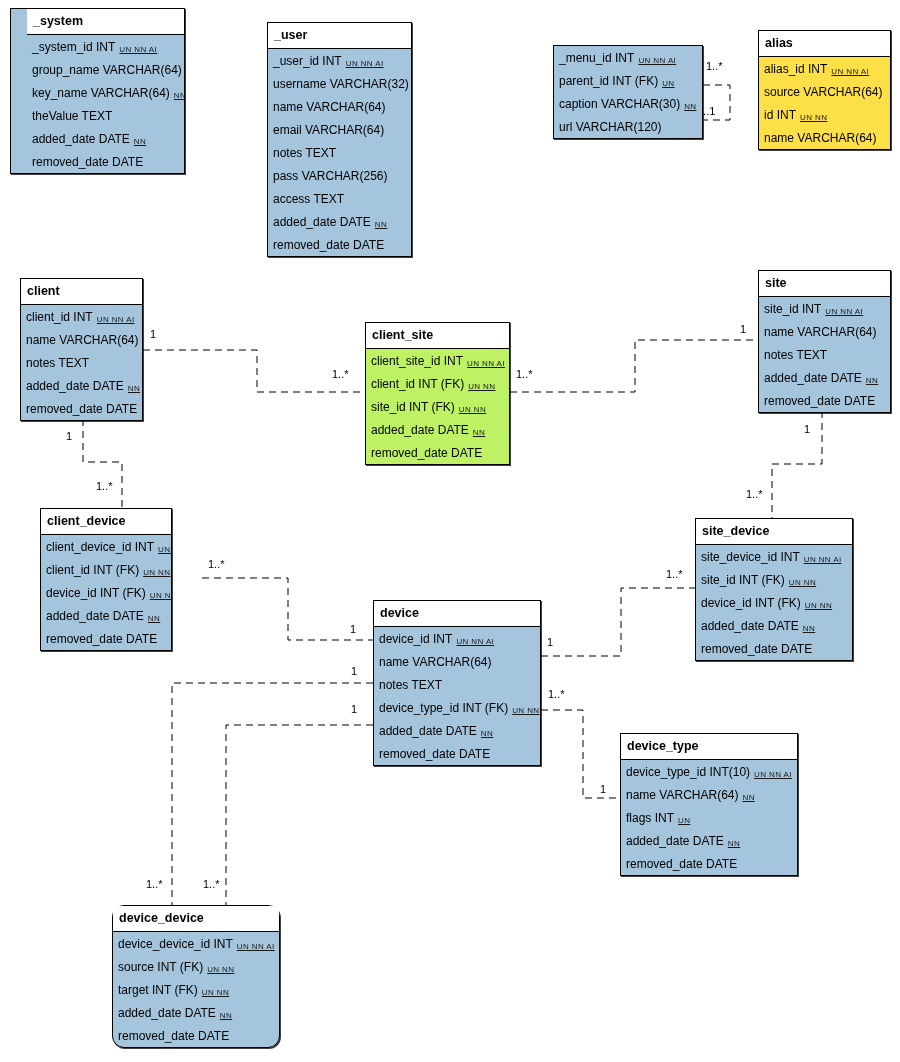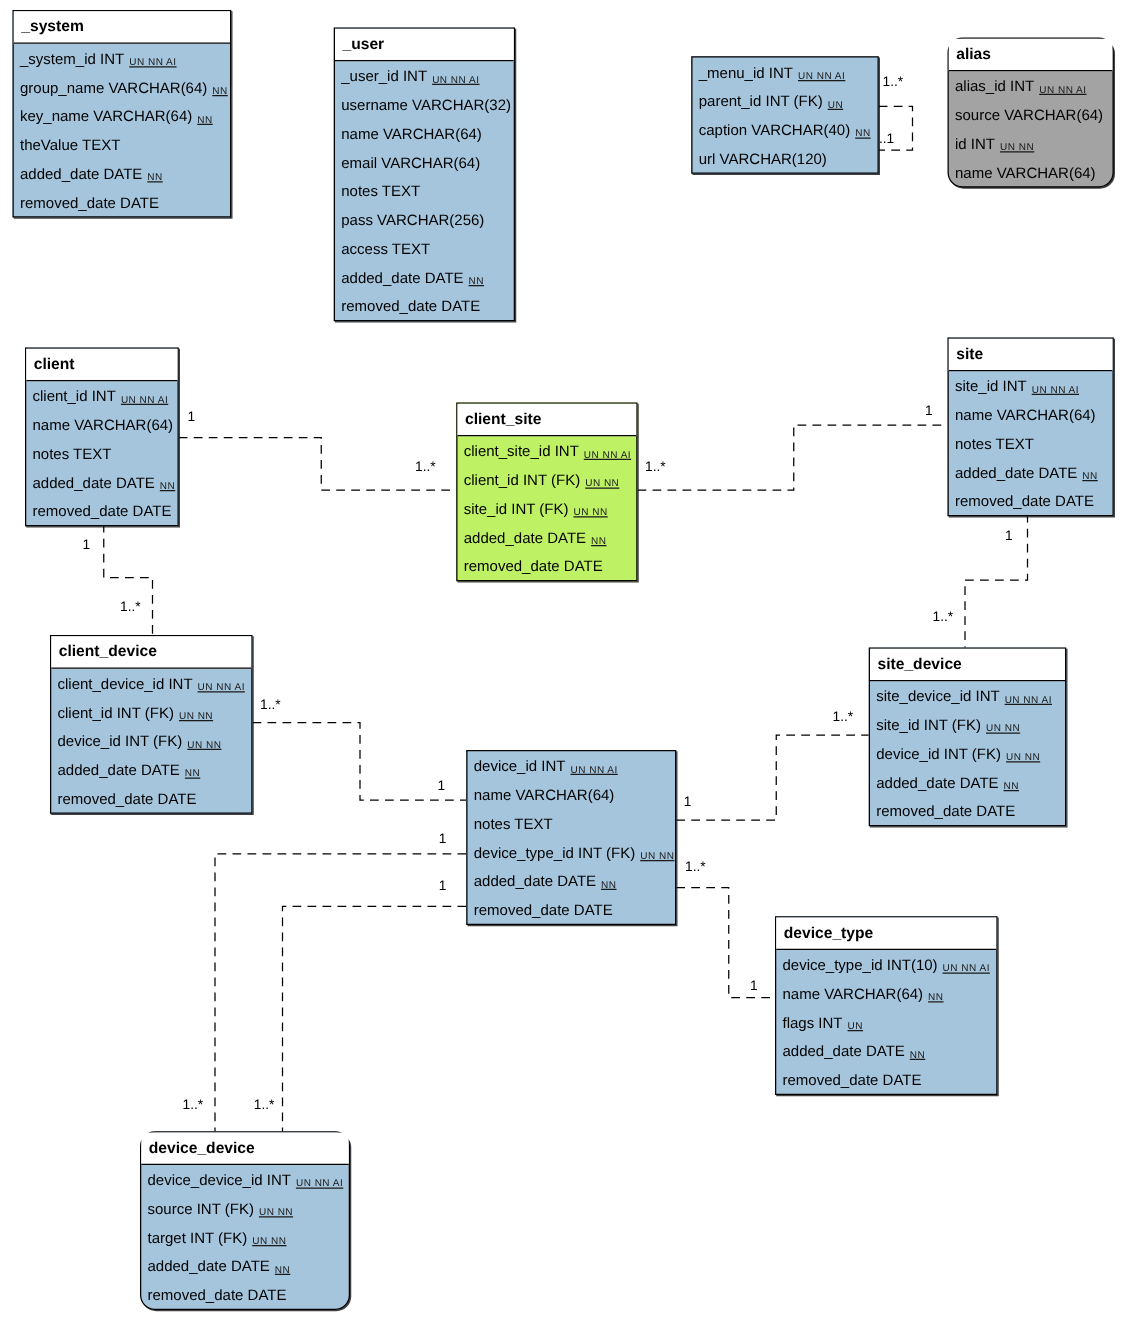--- a/index.html
+++ b/index.html
@@ -60,21 +60,21 @@
     <div class="card-label" style="left: 547px; top: 636px;">1</div>
     <div class="card-label" style="left: 666px; top: 568px;">1..*</div>
     <div class="card-label" style="left: 548px; top: 688px;">1..*</div>
     <div class="card-label" style="left: 600px; top: 783px;">1</div>
     <div class="card-label" style="left: 351px; top: 665px;">1</div>
     <div class="card-label" style="left: 146px; top: 878px;">1..*</div>
     <div class="card-label" style="left: 351px; top: 703px;">1</div>
     <div class="card-label" style="left: 203px; top: 878px;">1..*</div>
     <div class="card-label" style="left: 706px; top: 60px;">1..*</div>
     <div class="card-label" style="left: 697px; top: 105px;">0..1</div>
-    <div class="table" style="left: 10px; top: 8px; width: 175px; background: rgb(165, 197, 221);">
+    <div class="table" style="left: 10px; top: 8px; width: 175px; background: rgb(165, 197, 221); padding-left: 16px;">
       <div class="thead">_system</div>
       <div class="trow">
         <span>_system_id INT</span>
         <span class="flags">UN NN AI</span>
       </div>
       <div class="trow">
         <span>group_name VARCHAR(64)</span>
         <span class="flags">NN</span>
       </div>
       <div class="trow">
@@ -127,28 +127,28 @@
     <div class="table" style="left: 553px; top: 45px; width: 150px; background: rgb(165, 197, 221);">
       <div class="trow">
         <span>_menu_id INT</span>
         <span class="flags">UN NN AI</span>
       </div>
       <div class="trow">
         <span>parent_id INT (FK)</span>
         <span class="flags">UN</span>
       </div>
       <div class="trow">
-        <span>caption VARCHAR(40)</span>
+        <span>caption VARCHAR(30)</span>
         <span class="flags">NN</span>
       </div>
       <div class="trow">
         <span>url VARCHAR(120)</span>
       </div>
     </div>
-    <div class="table" style="left: 758px; top: 30px; width: 133px; background: #a3a3a3; border-radius: 12px;">
+    <div class="table" style="left: 758px; top: 30px; width: 133px; background: #fde047;">
       <div class="thead">alias</div>
       <div class="trow">
         <span>alias_id INT</span>
         <span class="flags">UN NN AI</span>
       </div>
       <div class="trow">
         <span>source VARCHAR(64)</span>
       </div>
       <div class="trow">
         <span>id INT</span>
@@ -213,21 +213,21 @@
         <span>notes TEXT</span>
       </div>
       <div class="trow">
         <span>added_date DATE</span>
         <span class="flags">NN</span>
       </div>
       <div class="trow">
         <span>removed_date DATE</span>
       </div>
     </div>
-    <div class="table" style="left: 40px; top: 508px; width: 162px; background: rgb(165, 197, 221);">
+    <div class="table" style="left: 40px; top: 508px; width: 132px; background: rgb(165, 197, 221);">
       <div class="thead">client_device</div>
       <div class="trow">
         <span>client_device_id INT</span>
         <span class="flags">UN NN AI</span>
       </div>
       <div class="trow">
         <span>client_id INT (FK)</span>
         <span class="flags">UN NN</span>
       </div>
       <div class="trow">
@@ -258,20 +258,21 @@
       </div>
       <div class="trow">
         <span>added_date DATE</span>
         <span class="flags">NN</span>
       </div>
       <div class="trow">
         <span>removed_date DATE</span>
       </div>
     </div>
     <div class="table" style="left: 373px; top: 600px; width: 168px; background: rgb(165, 197, 221);">
+      <div class="thead">device</div>
       <div class="trow">
         <span>device_id INT</span>
         <span class="flags">UN NN AI</span>
       </div>
       <div class="trow">
         <span>name VARCHAR(64)</span>
       </div>
       <div class="trow">
         <span>notes TEXT</span>
       </div>

